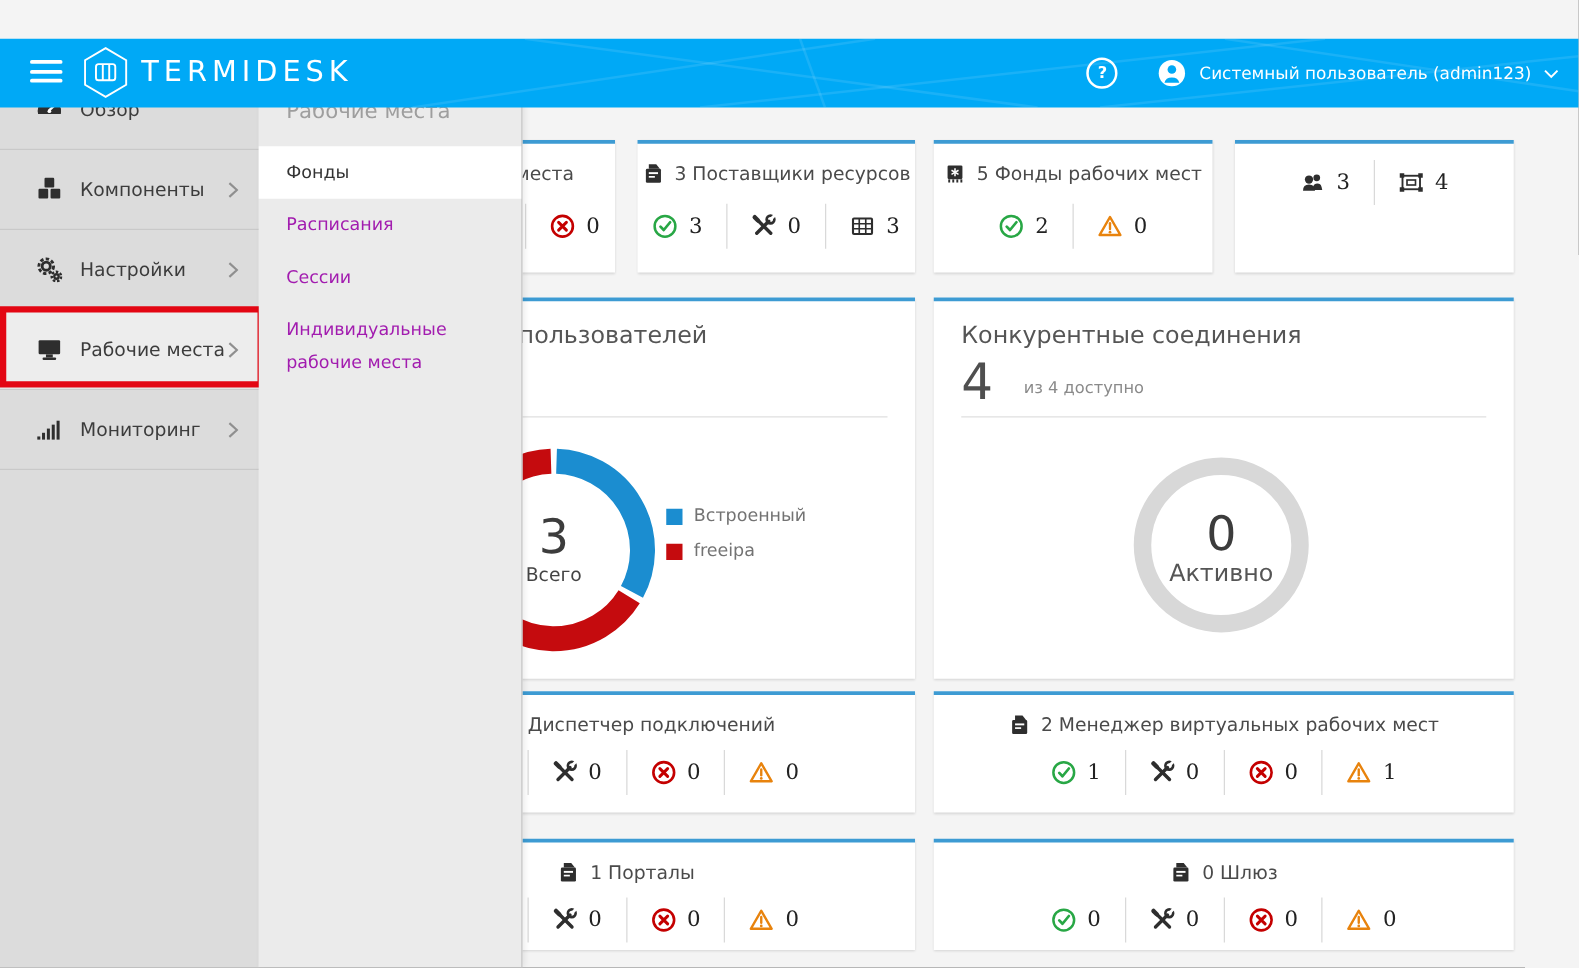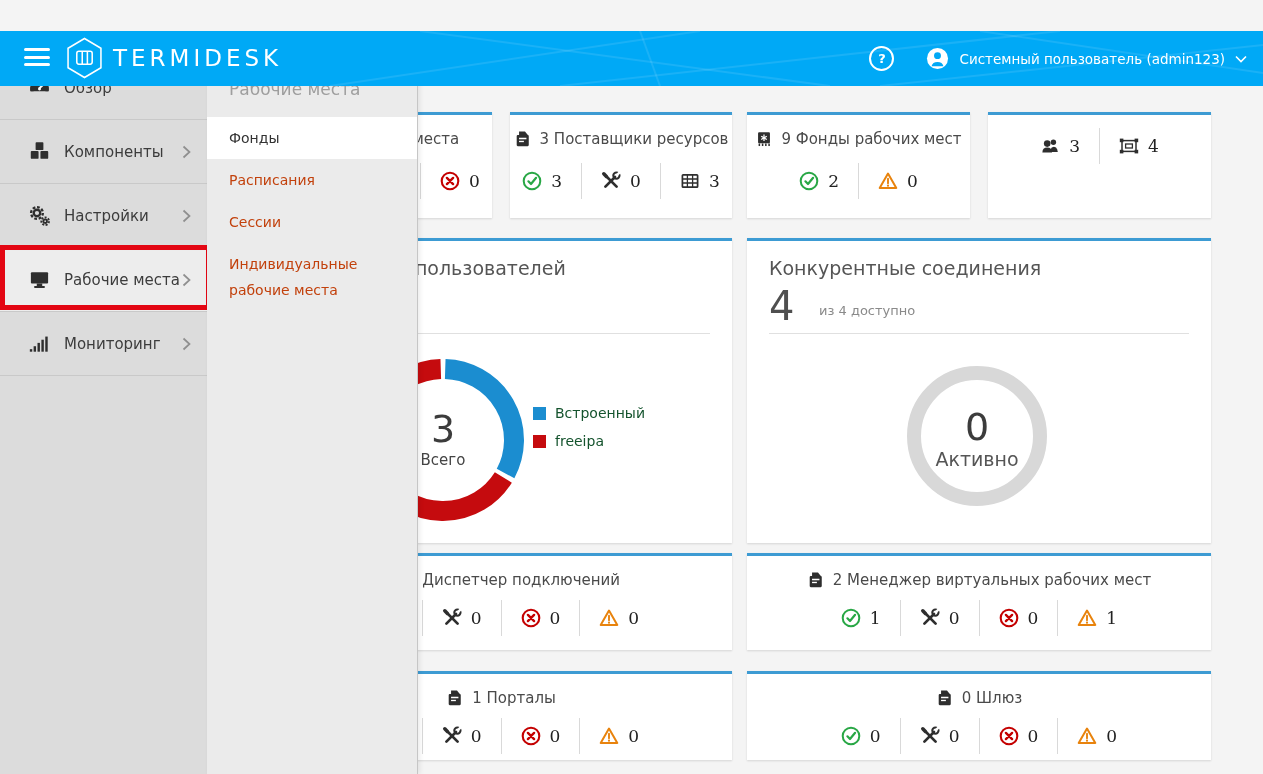--- a/index.html
+++ b/index.html
@@ -24,21 +24,21 @@
   .sb-item.active{background:#ededed;}
   .sb-ico{width:22px;display:flex;justify-content:center;}
   .sb-lb{font-size:15px;color:#3c3c3c;margin-left:14px;}
   .sb-chev{position:absolute;right:16px;top:50%;transform:translateY(-50%);}
   .annotation{position:absolute;left:0;top:245px;width:211px;height:65px;border:5px solid #e30613;
     box-sizing:border-box;z-index:4;pointer-events:none;}
   
   .submenu{position:absolute;left:207px;top:55px;width:210px;height:719px;background:#ebebeb;
     border-right:1px solid #c6c6c6;box-shadow:2px 0 5px rgba(0,0,0,.08);z-index:5;}
   .sm-title{margin:24px 0 18px 22px;font-size:17px;color:#9e9e9e;}
-  .sm-item{padding:8px 22px;font-size:14px;color:#c2410c;line-height:26px;cursor:pointer;}
+  .sm-item{padding:8px 22px;font-size:14px;color:#a21caf;line-height:26px;cursor:pointer;}
   .sm-item.active{background:#ffffff;color:#333;}
   
   .card{position:absolute;background:#fff;border-top:3px solid #3d9bd3;box-sizing:border-box;
     box-shadow:0 1px 2px rgba(0,0,0,.13);z-index:1;}
   .t1{left:270px;top:112px;width:222px;height:106px;}
   .t2{left:510px;top:112px;width:222px;height:106px;}
   .t3{left:747px;top:112px;width:223px;height:106px;}
   .t4{left:988px;top:112px;width:223px;height:106px;}
   .m1{left:270px;top:238px;width:462px;height:305px;}
   .m2{left:747px;top:238px;width:464px;height:305px;}
@@ -59,21 +59,21 @@
   .hr{position:absolute;left:22px;right:22px;top:92px;height:1px;background:#e0e0e0;}
   .big-n{position:absolute;left:22px;top:42px;font-size:40px;color:#4f4f4f;}
   .caption{position:absolute;left:72px;top:62px;font-size:13px;color:#8a8a8a;}
   .donut-svg{position:absolute;left:88px;top:114px;}
   .donut-center{position:absolute;left:123px;top:168px;width:100px;text-align:center;}
   .donut-center .bn{font-size:38px;color:#3c3c3c;line-height:40px;}
   .donut-center .bl{font-size:15px;color:#444;margin-top:2px;}
   .legend{position:absolute;left:263px;top:164px;display:flex;flex-direction:column;gap:12px;}
   .lg-row{display:flex;align-items:center;gap:9px;}
   .lg-sq{width:13px;height:13px;display:inline-block;}
-  .lg-lb{font-size:14px;color:#14532d;}
+  .lg-lb{font-size:14px;color:#737373;}
   .ring-svg{position:absolute;left:150px;top:115px;}
   .ring-center{position:absolute;left:180px;top:166px;width:100px;text-align:center;}
   .ring-center .bn{font-size:38px;color:#3c3c3c;line-height:40px;}
   .ring-center .bl{font-size:19px;color:#555;margin-top:1px;}
 </style>
 </head>
 <body>
 
 <div class="canvas">
 
@@ -272,21 +272,21 @@
             <g transform="translate(0,-1.3)" stroke="#fff" stroke-width="1.4">
               <line y1="-3.6" y2="3.6"></line>
               <line y1="-3.6" y2="3.6" transform="rotate(60)"></line>
               <line y1="-3.6" y2="3.6" transform="rotate(120)"></line>
             </g>
             <rect x="-6" y="5" width="1.7" height="2.8" fill="#2e2e2e"></rect>
             <rect x="-2.4" y="5" width="1.7" height="2.8" fill="#2e2e2e"></rect>
             <rect x="1.2" y="5" width="1.7" height="2.8" fill="#2e2e2e"></rect>
             <rect x="4.8" y="5" width="1.7" height="2.8" fill="#2e2e2e"></rect>
           </svg>
-       <span class="c-label">9 Фонды рабочих мест</span>
+       <span class="c-label">5 Фонды рабочих мест</span>
      </div>
      <div class="stats">
           <span class="stat">
          <svg width="20" height="20" viewBox="-10 -10 20 20">
               <circle r="8.3" fill="none" stroke="#28a745" stroke-width="2"></circle>
               <path d="M-3.6,0.3 L-1,3 L4.1,-3.2" fill="none" stroke="#28a745" stroke-width="2.2" stroke-linecap="round" stroke-linejoin="round"></path>
             </svg>
             <span class="num">2</span>
        </span>
           <span class="stat">

